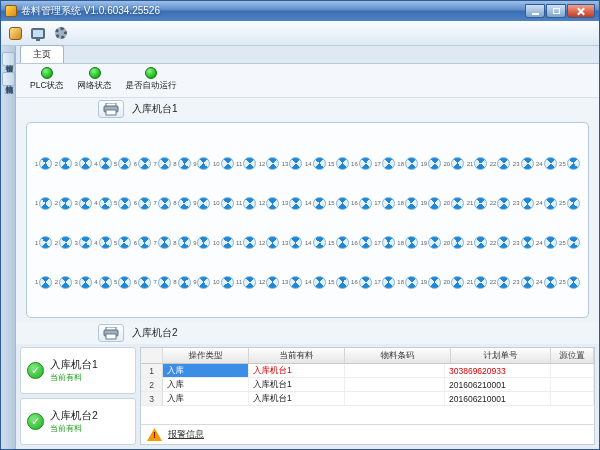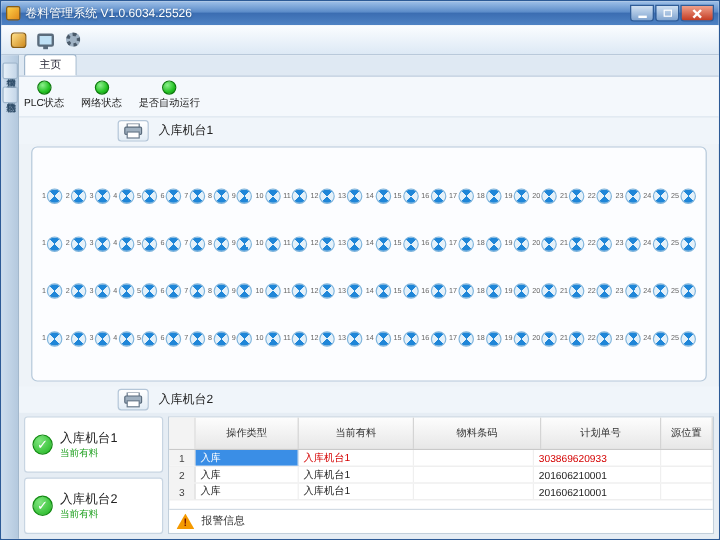--- a/index.html
+++ b/index.html
@@ -44,21 +44,21 @@
               border:1px solid #9fb6cc; border-radius:2px; padding:6px 0; width:13px; text-align:center; }
 
   .main { flex:1; display:flex; flex-direction:column; min-width:0; background:#eef3f8; }
 
   
   .tabstrip { height:18px; background:#dfe9f3; border-bottom:1px solid #b9c9da; display:flex; align-items:flex-end; padding-left:4px; }
   .tab { background:#fff; border:1px solid #9fb6cc; border-bottom:none; border-radius:3px 3px 0 0;
          font-size:9px; padding:2px 12px; color:#223; }
 
   
-  .status-row { height:34px; display:flex; gap:14px; padding:3px 0 0 4px; background:#f4f8fc; border-bottom:1px solid #d6e1ec; }
+  .status-row { height:34px; display:flex; gap:14px; padding:3px 0 0 14px; background:#f4f8fc; border-bottom:1px solid #d6e1ec; }
   .status-item { display:flex; flex-direction:column; align-items:center; gap:1px; }
   .led { width:12px; height:12px; border-radius:50%; background:radial-gradient(circle at 35% 30%,#8df08d,#23c223 60%,#0f8a0f); border:1px solid #0d7a0d; }
   .status-label { font-size:8.5px; color:#222; white-space:nowrap; }
 
   
   .station-header { height:22px; display:flex; align-items:center; gap:8px; padding-left:82px; background:#f0f5fa; }
   .station-title { font-size:10px; color:#222; }
   .printer-btn { width:26px; height:18px; border:1px solid #b4c6d8; border-radius:3px; background:linear-gradient(180deg,#fff,#e3edf6);
                  display:flex; align-items:center; justify-content:center; }
 
@@ -75,35 +75,35 @@
   .bottom { flex:1; display:flex; gap:4px; padding:3px 4px 4px 4px; min-height:0; background:#e6edf4; }
   .cards { width:116px; display:flex; flex-direction:column; gap:4px; }
   .card { flex:1; background:#fff; border:1px solid #c8d5e2; border-radius:3px; display:flex; align-items:center; gap:6px; padding:3px 6px; }
   .check-circle { width:17px; height:17px; border-radius:50%; background:radial-gradient(circle at 35% 30%,#7fe67f,#1eb41e); border:1px solid #128a12;
                   color:#fff; font-size:11px; display:flex; align-items:center; justify-content:center; flex:none; }
   .card-texts { display:flex; flex-direction:column; }
   .card-title { font-size:10.5px; color:#222; }
   .card-status { font-size:8px; color:#1ea01e; }
 
   .grid-panel { flex:1; background:#fff; border:1px solid #c2cfdb; display:flex; flex-direction:column; min-width:0; }
-  .grid-header { display:flex; height:27px; background:linear-gradient(180deg,#fdfdfd,#e7e7e7); border-bottom:1px solid #c9c9c9;
+  .grid-header { display:flex; height:16px; background:linear-gradient(180deg,#fdfdfd,#e7e7e7); border-bottom:1px solid #c9c9c9;
                  font-size:8.5px; color:#333; }
   .gh-cell { border-right:1px solid #d4d4d4; display:flex; align-items:center; justify-content:center; }
   .grid-body { flex:1; overflow:hidden; }
   .grid-row { display:flex; height:14px; font-size:8.5px; color:#222; border-bottom:1px solid #ececec; }
   .g-cell { border-right:1px solid #efefef; display:flex; align-items:center; padding-left:4px; overflow:hidden; white-space:nowrap; }
   .c-idx { width:22px; background:#f3f3f3; justify-content:center; padding-left:0; border-right:1px solid #dcdcdc; color:#444; }
   .c-op { width:86px; } .c-machine { width:96px; } .c-plan { width:100px; } .c-barcode { width:106px; } .c-src { flex:1; }
   .cell-selected { background:#3a8ee6; color:#fff; }
   .text-red { color:#d40000; }
 
   .alarm-bar { height:20px; border-top:1px solid #d2dbe4; display:flex; align-items:center; gap:6px; padding-left:6px; background:#fff; }
   .warn-tri { width:15px; height:13px; background:#f59a00; clip-path:polygon(50% 0,100% 100%,0 100%);
               display:flex; align-items:flex-end; justify-content:center; color:#7a1500; font-size:9px; font-weight:bold; line-height:12px; }
-  .alarm-label { font-size:9px; color:#333; }
+  .alarm-label { font-size:9px; color:#333;text-decoration:underline; }
 </style>
 </head>
 <body>
 
 <div class="window">
 
   <div class="titlebar">
     <div class="app-icon"></div>
     <div class="title-text">卷料管理系统 V1.0.6034.25526</div>
     <div class="win-btns">

